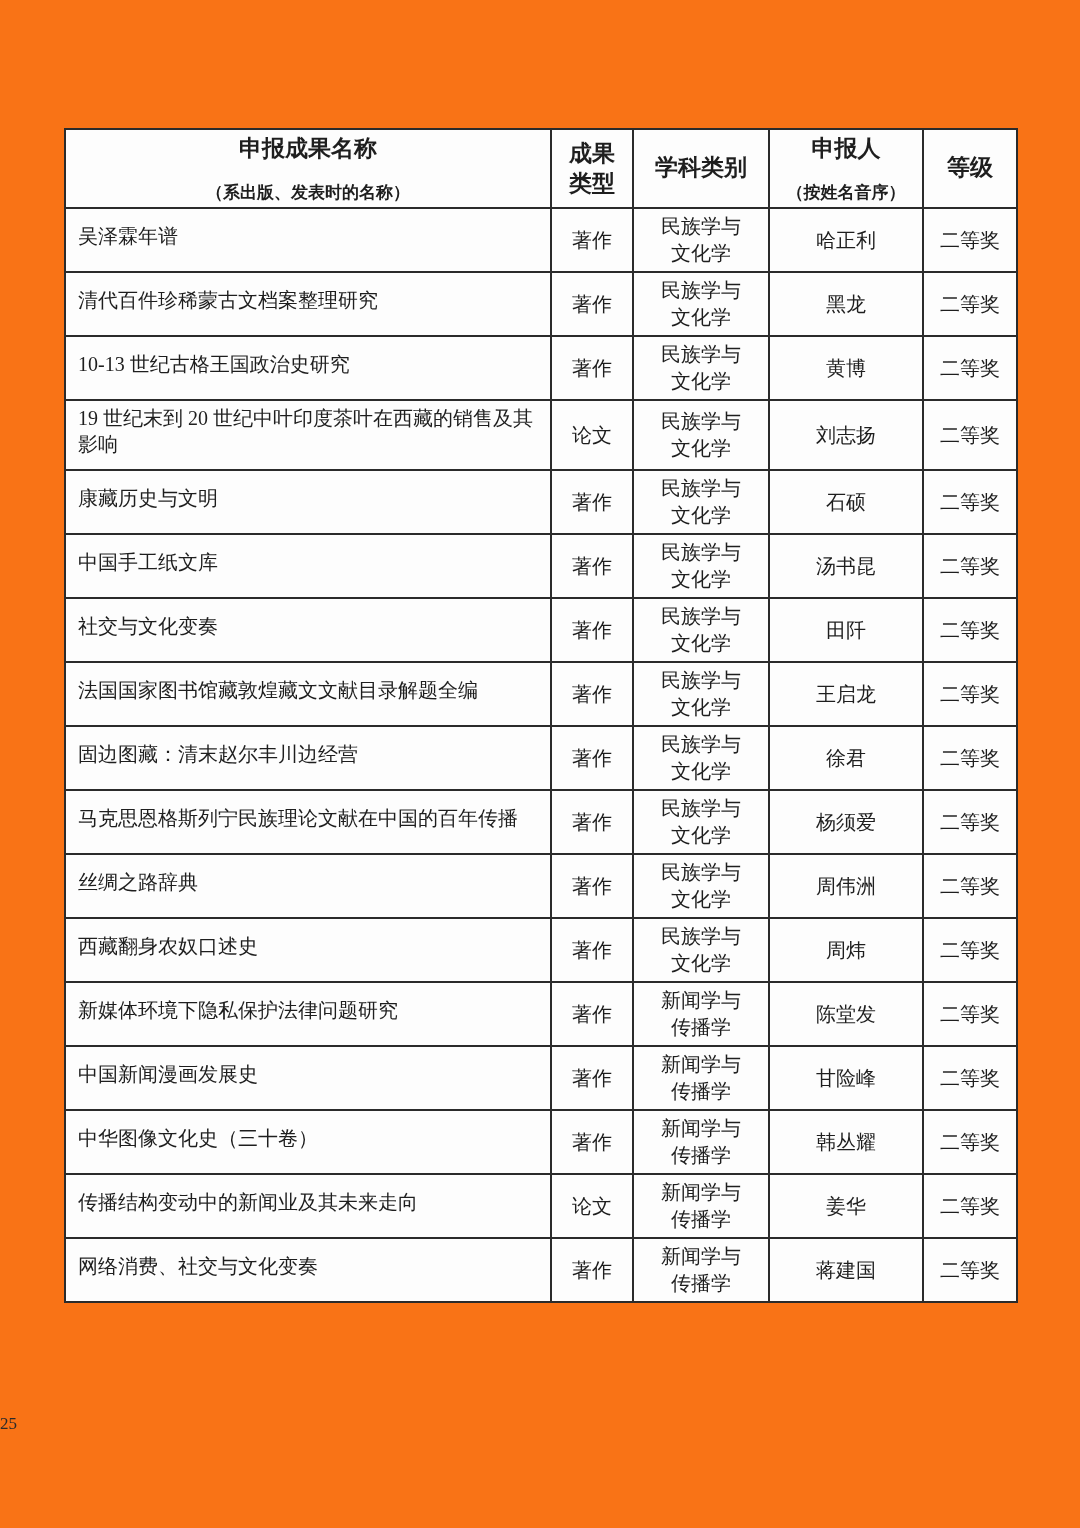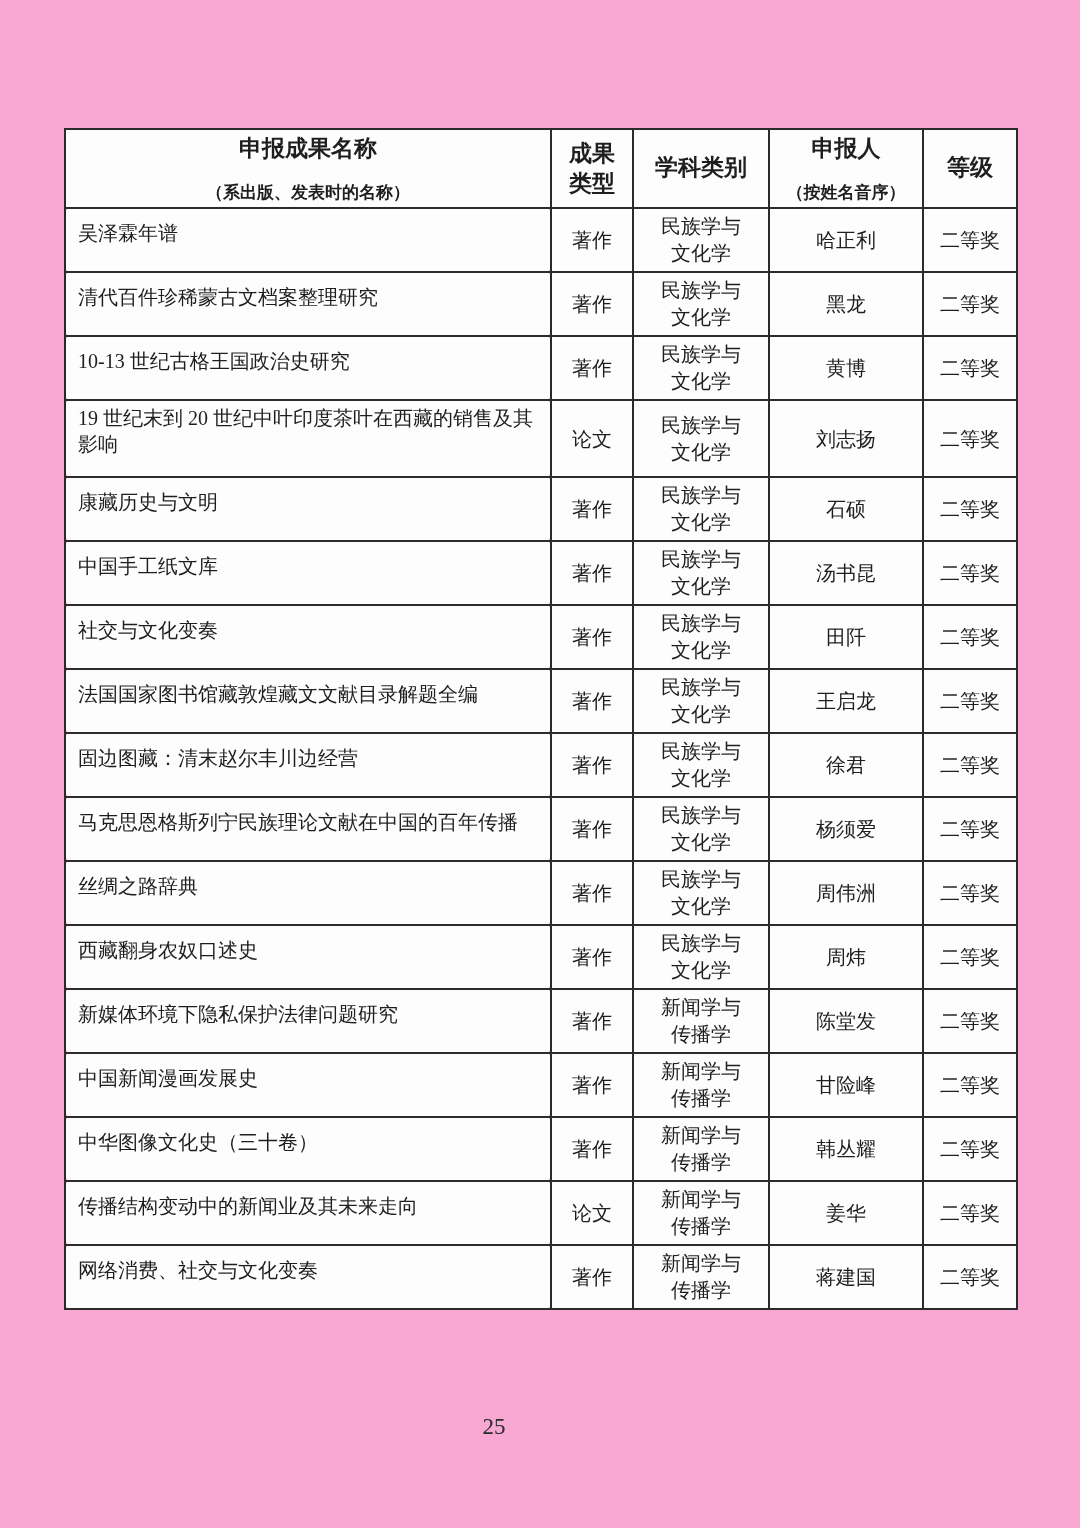--- a/index.html
+++ b/index.html
@@ -10,21 +10,21 @@
     width: 1080px;
     height: 1528px;
     position: relative;
     background: #fdfdfd;
     font-family: "Liberation Serif", "DejaVu Serif", serif;
     color: #1e1e1e;
   }
   .page {
     position: absolute;
     inset: 0;
-    background: #f9a8d4;
+    background: #f97316;
   }
   table.awards {
     position: absolute;
     left: 64px;
     top: 128px;
     width: 952px;
     border-collapse: collapse;
     table-layout: fixed;
   }
   table.awards col.c1 { width: 486px; }
@@ -61,39 +61,38 @@
     display: block;
     line-height: 1.3;
   }
 
   td {
     font-size: 20px;
     line-height: 1.3;
   }
   td.c1 {
     text-align: left;
-    padding: 4px 10px 19px 12px;
-    border-radius: 6px;
+    padding: 4px 10px 12px 12px;
   }
   td.c2, td.c3, td.c4, td.c5 {
     text-align: center;
     padding: 4px 2px;
   }
   td.c3 .cat-line {
     display: block;
     line-height: 1.35;
   }
 
   .page-number {
     position: absolute;
     top: 1414px;
     left: 0;
     width: 988px;
-    text-align: center;
-    font-size: 23px;
+    text-align: left;
+    font-size: 17px;
     color: #2a2a2a;
     font-family: "Liberation Serif", "DejaVu Serif", serif;
   }
 </style>
 </head>
 <body>
 
 <div class="page">
 
   <table class="awards">

